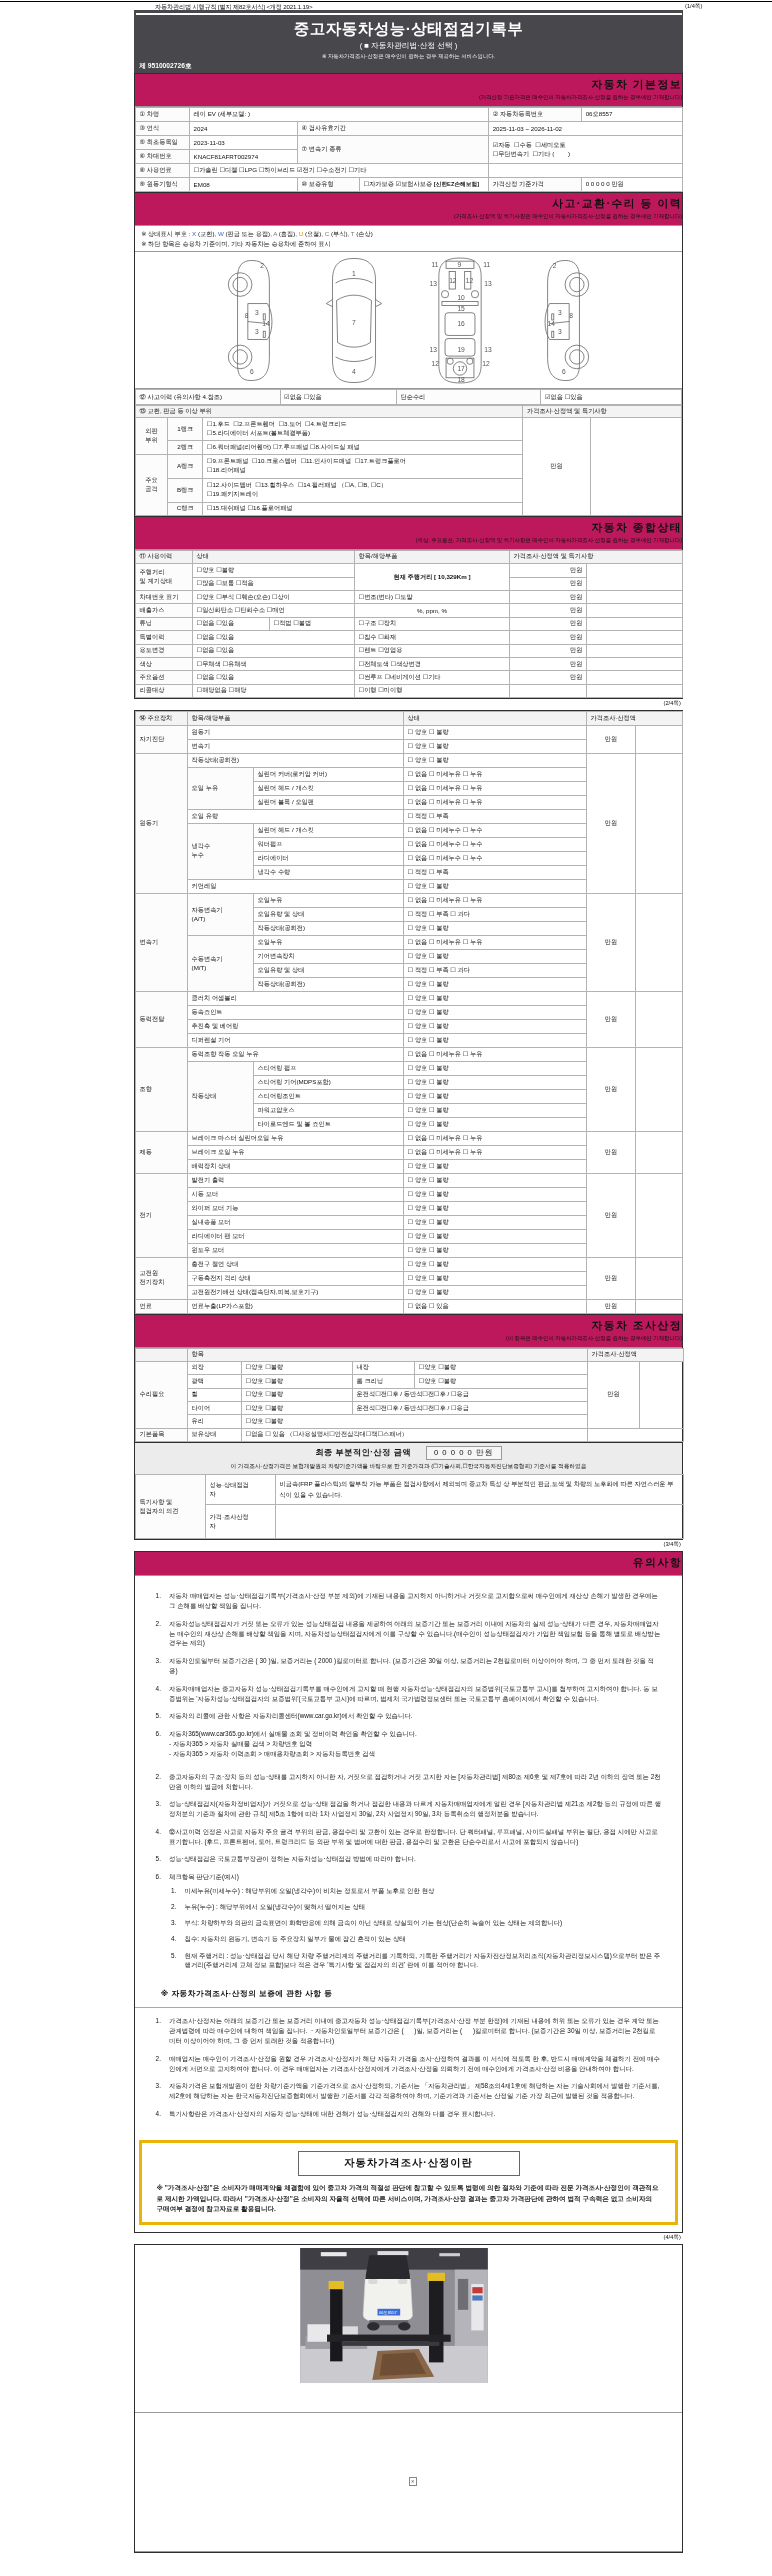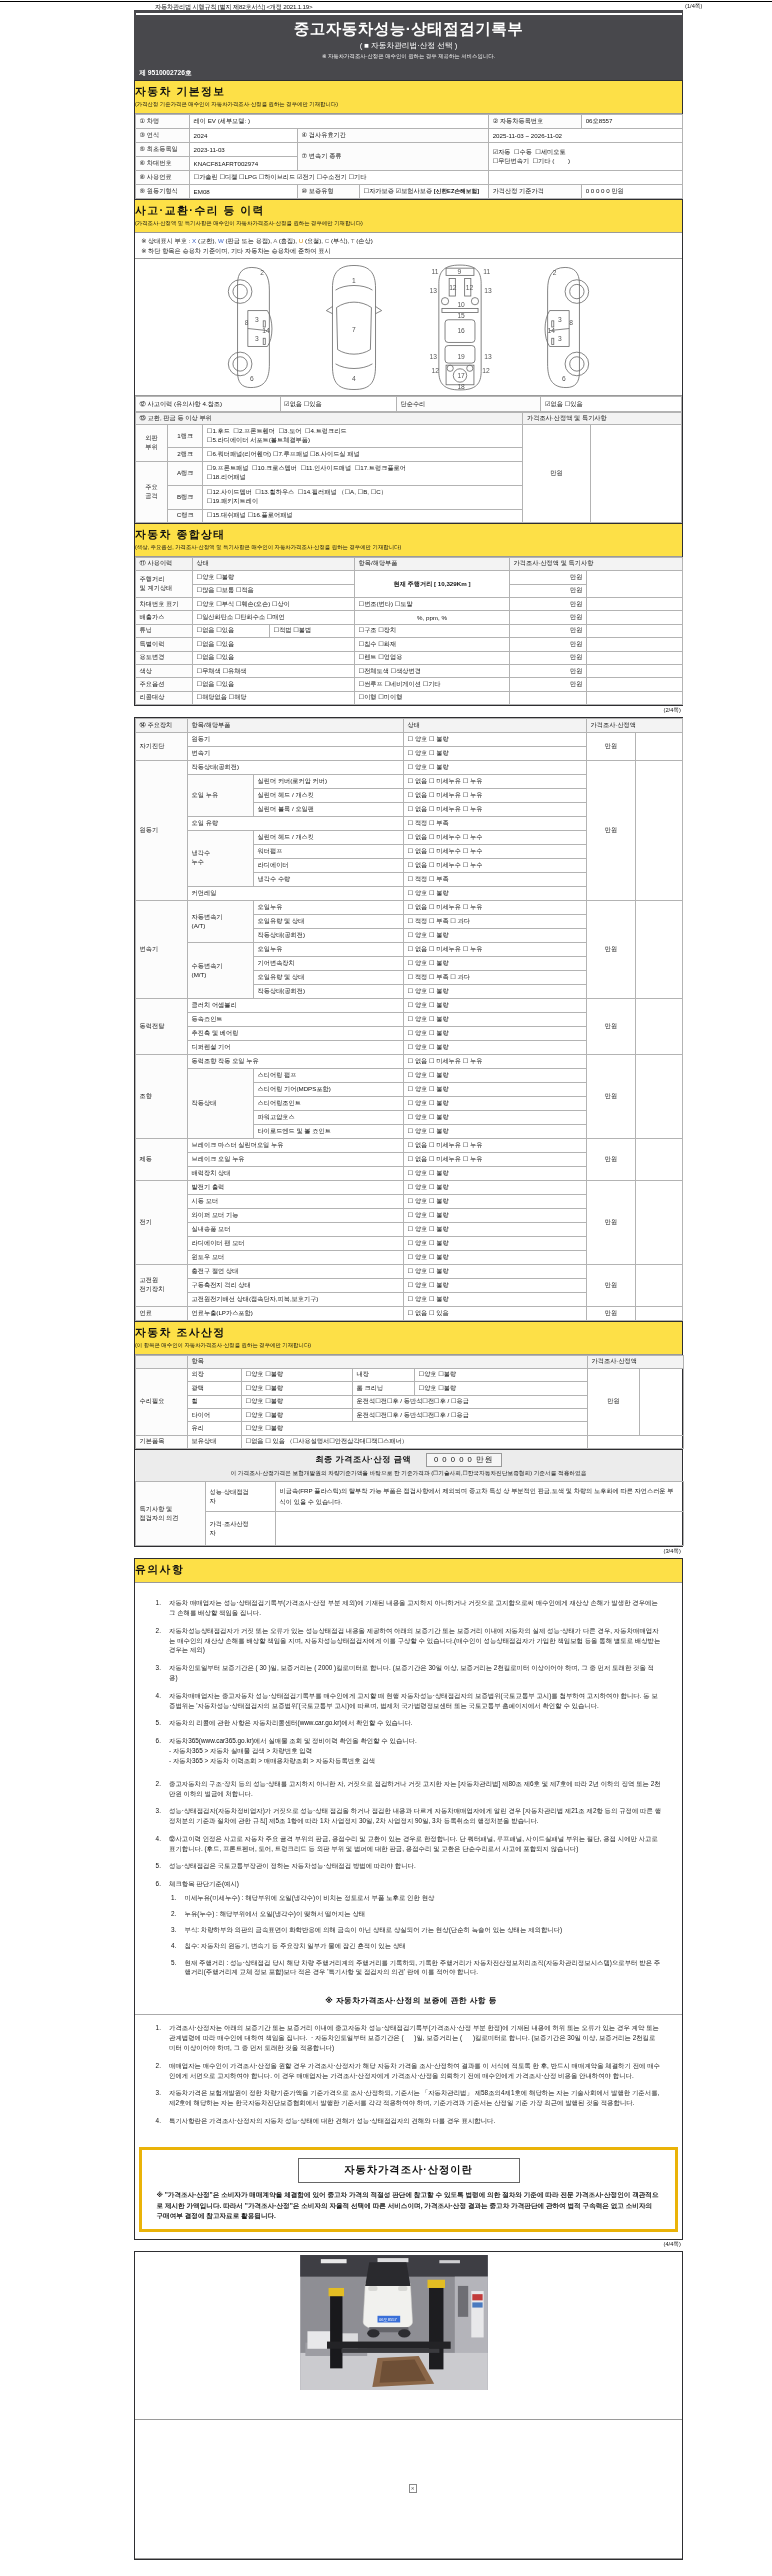--- a/index.html
+++ b/index.html
@@ -3,27 +3,27 @@
 <meta charset="utf-8">
 <style>
 *{box-sizing:border-box}
 body{margin:0;background:#fff}
 .page{position:relative;width:773px;height:2576px;background:#fff;font-family:"Liberation Sans","DejaVu Sans",sans-serif;color:#111;overflow:hidden}
 .topline{position:absolute;top:1px;left:0;width:100%;border-top:1px solid #000}
 .meta-rule{position:absolute;top:3.1px;left:155px;font-size:6.2px;letter-spacing:-0.2px}
 .meta-page1{position:absolute;top:3.1px;left:685px;font-size:5.7px}
 .doc{position:absolute;left:134px;top:10.3px;width:549px}
 .sec{border:1px solid #2e2e31;background:#fff}
-.dark{background:#48484c;color:#fff;text-align:center;position:relative;height:70px;padding-top:3.1px}
+.dark{background:#48484c;color:#fff;text-align:center;position:relative;height:63px;padding-top:3.1px}
 .wline{height:1.5px;background:#fff;margin:0 1.5px 4.1px 1.5px}
 .h-title{font-size:15.5px;font-weight:bold;letter-spacing:0.5px}
 .h-sub{font-size:7.7px;margin-top:1.5px}
 .h-note{font-size:5.4px;margin-top:1.5px;color:#f0f0f0}
 .form-no{position:absolute;left:5.2px;bottom:2.1px;font-size:6.7px;font-weight:bold;text-align:left}
-.sec-head{background:#fde047;text-align:left;padding:4.1px 0 4.6px;border-bottom:0.5px solid #9a9a9a}
+.sec-head{background:#be185d;text-align:right;padding:4.1px 0 4.6px;border-bottom:0.5px solid #9a9a9a}
 .sec-title{font-size:10.8px;font-weight:bold;letter-spacing:1.5px}
 .sec-note{font-size:5.4px;margin-top:2.1px}
 table{border-collapse:collapse;width:100%;table-layout:fixed}
 td,th{border:0.5px solid #b3b3b3;font-size:6.2px;padding:1px 3.6px;vertical-align:middle;word-break:break-all;overflow:hidden}
 th{background:#f3f3f3;font-weight:normal;text-align:left}
 .lbl{background:#fcfcfc}
 .c{text-align:center}
 .r{text-align:right}
 .pre{white-space:pre-wrap}
 .bold{font-weight:bold}
@@ -36,21 +36,21 @@
 .dgt{font-size:13px;fill:#555;font-family:"Liberation Sans",sans-serif}
 .mini td{font-size:6.2px}
 .final-box{background:#ececec;border-top:1px solid #2e2e31;padding:3.1px 0 3.6px;text-align:center}
 .final-line{font-size:8.2px;font-weight:bold;letter-spacing:0.5px}
 .final-val{display:inline-block;border:0.5px solid #999;background:#f6f6f6;font-size:7.7px;font-weight:normal;padding:1px 7.2px;margin-left:12.4px;letter-spacing:1px}
 .final-note{font-size:5.7px;margin-top:2.6px;font-weight:normal}
 .notice-body{padding:15.5px 20.6px 5.2px;font-size:6.4px;line-height:1.55}
 .nitem{display:flex;margin-bottom:7.7px}
 .nno{width:13.4px;flex:none}
 .nsub{display:flex;margin:0 0 6.2px 15.5px}
-.nhead{text-align:center;font-size:7.7px;font-weight:bold;margin:17.5px 0 0 5.2px;letter-spacing:0.5px}
+.nhead{text-align:left;font-size:7.7px;font-weight:bold;margin:17.5px 0 0 5.2px;letter-spacing:0.5px}
 .ndiv{border-top:0.5px solid #aaa;margin:7.2px -20.6px 8.2px}
 .appraisal{border:3px solid #eab308;margin:8.2px 4.1px 7.2px;padding:4.1px 14.4px 7.2px}
 .app-title{border:0.5px solid #666;width:222px;margin:4.1px auto 7.2px;text-align:center;font-size:10.3px;font-weight:bold;letter-spacing:1px;padding:4.6px 0}
 .app-text{font-size:6.6px;font-weight:bold;line-height:1.6;margin:0;color:#222}
 .photo-head{background:#ececec;text-align:center;padding:7.2px 0;border-bottom:0.5px solid #9a9a9a;font-size:8.8px;letter-spacing:2.1px}
 .photo-area{position:relative;height:168px;border-bottom:0.5px solid #9a9a9a}
 .photo-frame{position:absolute;left:165px;top:3.1px;width:188px;height:135px}
 .empty-area{position:relative;height:139px;border-bottom:0.5px solid #9a9a9a}
 .broken{position:absolute;left:50%;top:64px;width:8.2px;height:9.3px;border:0.5px solid #888;display:flex;align-items:center;justify-content:center;font-size:4.6px;color:#666}
 </style>
@@ -659,21 +659,21 @@
         <tr style="height:13.4px">
           <td class="lbl">기본품목</td>
           <td>보유상태</td>
           <td colspan="3">☐없음  ☐ 있음 （☐사용설명서☐안전삼각대☐잭☐스패너）</td>
           <td colspan="2"></td>
         </tr>
       </tbody>
         </table>
 
       <div class="final-box">
-        <span class="final-line">최종 가격조사·산정 금액</span>
+        <span class="final-line">최종 부분적인·산정 금액</span>
         <span class="final-val">0 0 0 0 0 만원</span>
         <div class="final-note">이 가격조사·산정가격은 보험개발원의 차량기준가액을 바탕으로 한 기준가격과 (☐기술사회,☐한국자동차진단보증협회) 기준서를 적용하였음</div>
       </div>
 
       <table>
         <colgroup>
             <col style="width:70px">
             <col style="width:70px">
             <col style="width:408px">
           </colgroup>

